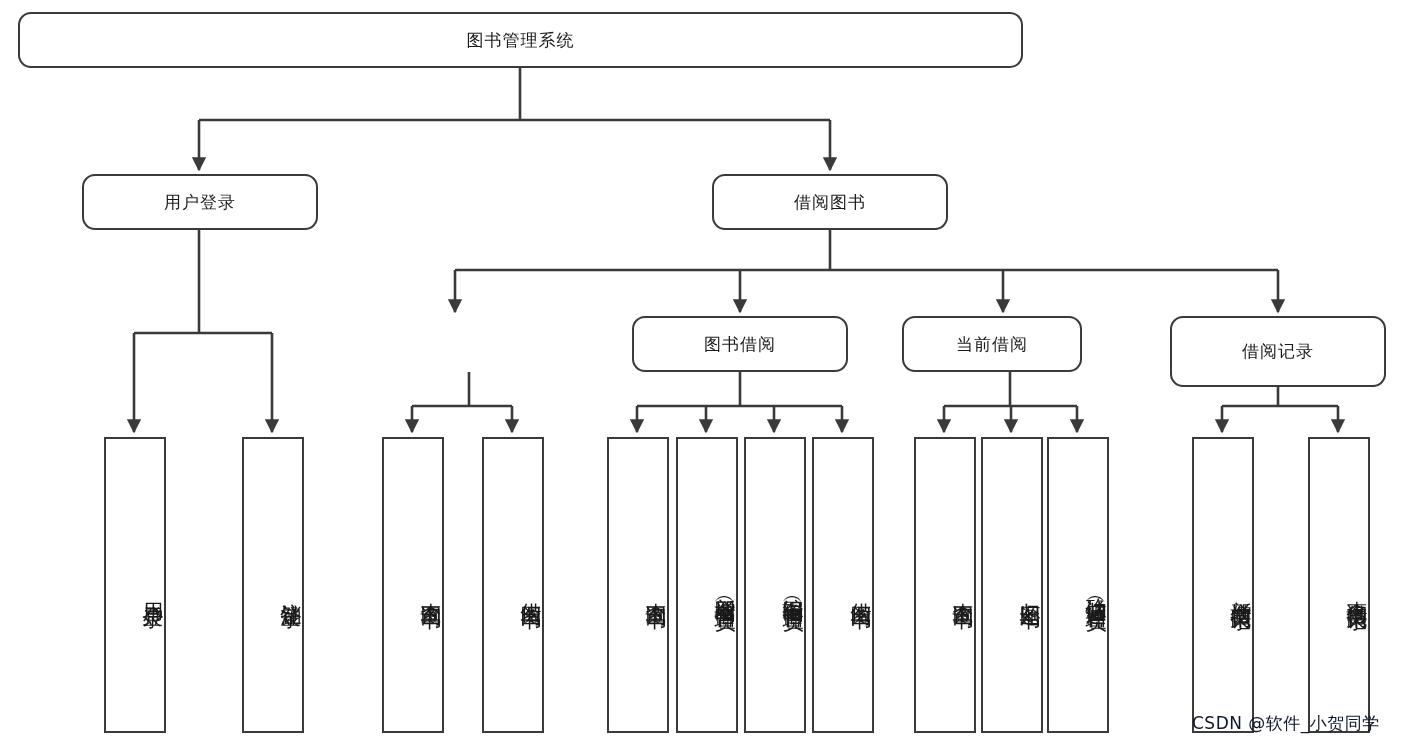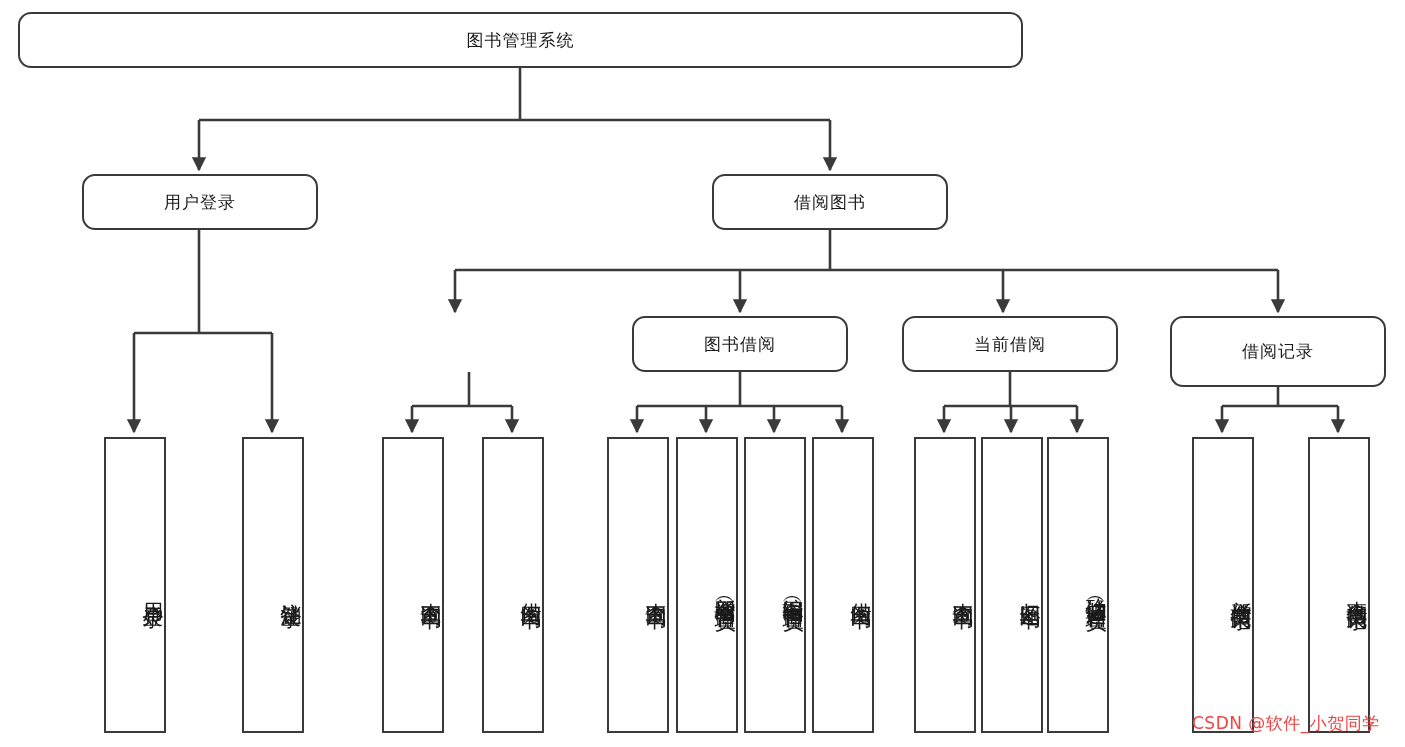--- a/index.html
+++ b/index.html
@@ -51,21 +51,21 @@
     padding-top: 10px;
     font-size: 21px;
     line-height: 1.05;
     letter-spacing: 2px;
   }
   .node.vert.tall {
     align-items: flex-start;
   }
   .watermark {
     position: absolute;
-    color: #ef4444;
+    color: #0f172a;
     font-size: 17px;
     letter-spacing: 0.5px;
     white-space: nowrap;
     z-index: 5;
     font-family: "DejaVu Sans", "Liberation Sans", sans-serif;
   }
 </style>
 </head>
 <body>
 
@@ -126,21 +126,21 @@
 
   <div class="node horiz" style="left:18px; top:12px; width:1005px; height:56px;">图书管理系统</div>
 
   <div class="node horiz" style="left:82px; top:174px; width:236px; height:56px;">用户登录</div>
 
   <div class="node horiz" style="left:712px; top:174px; width:236px; height:56px;">借阅图书</div>
 
 
   <div class="node horiz" style="left:632px; top:316px; width:216px; height:56px;">图书借阅</div>
 
-  <div class="node horiz" style="left:902px; top:316px; width:216px; height:56px;">当前借阅</div>
+  <div class="node horiz" style="left:902px; top:316px; width:180px; height:56px;">当前借阅</div>
 
   <div class="node horiz" style="left:1170px; top:316px; width:216px; height:71px;">借阅记录</div>
 
   <div class="node vert" style="left:104px; top:437px; width:62px; height:296px;">用户登录</div>
 
   <div class="node vert" style="left:242px; top:437px; width:62px; height:296px;">注销登录</div>
 
   <div class="node vert" style="left:382px; top:437px; width:62px; height:296px;">查询图书</div>
 
   <div class="node vert" style="left:482px; top:437px; width:62px; height:296px;">借阅图书</div>

